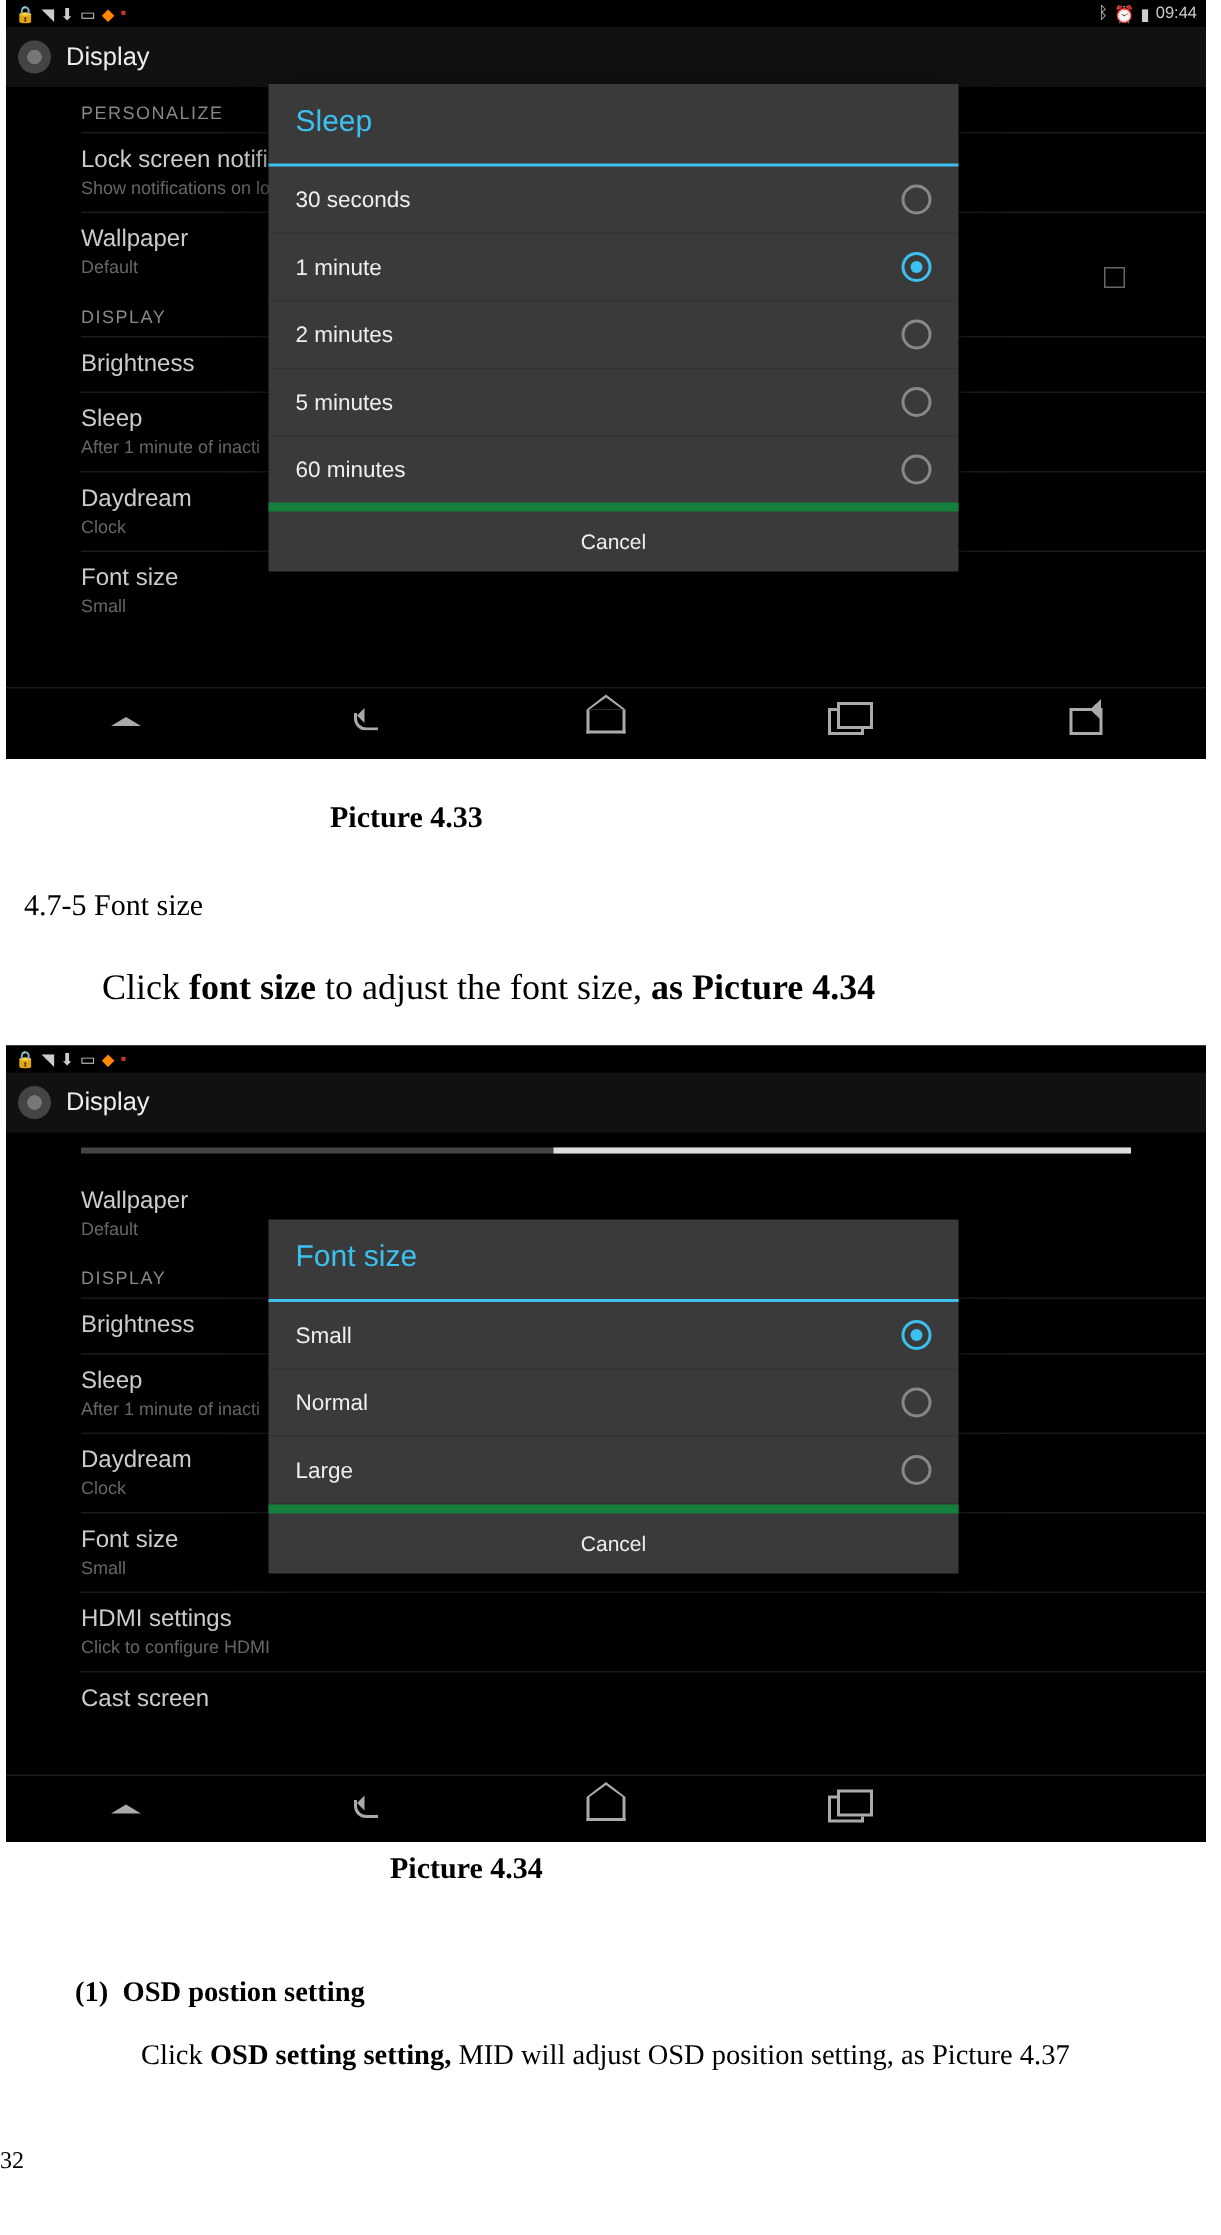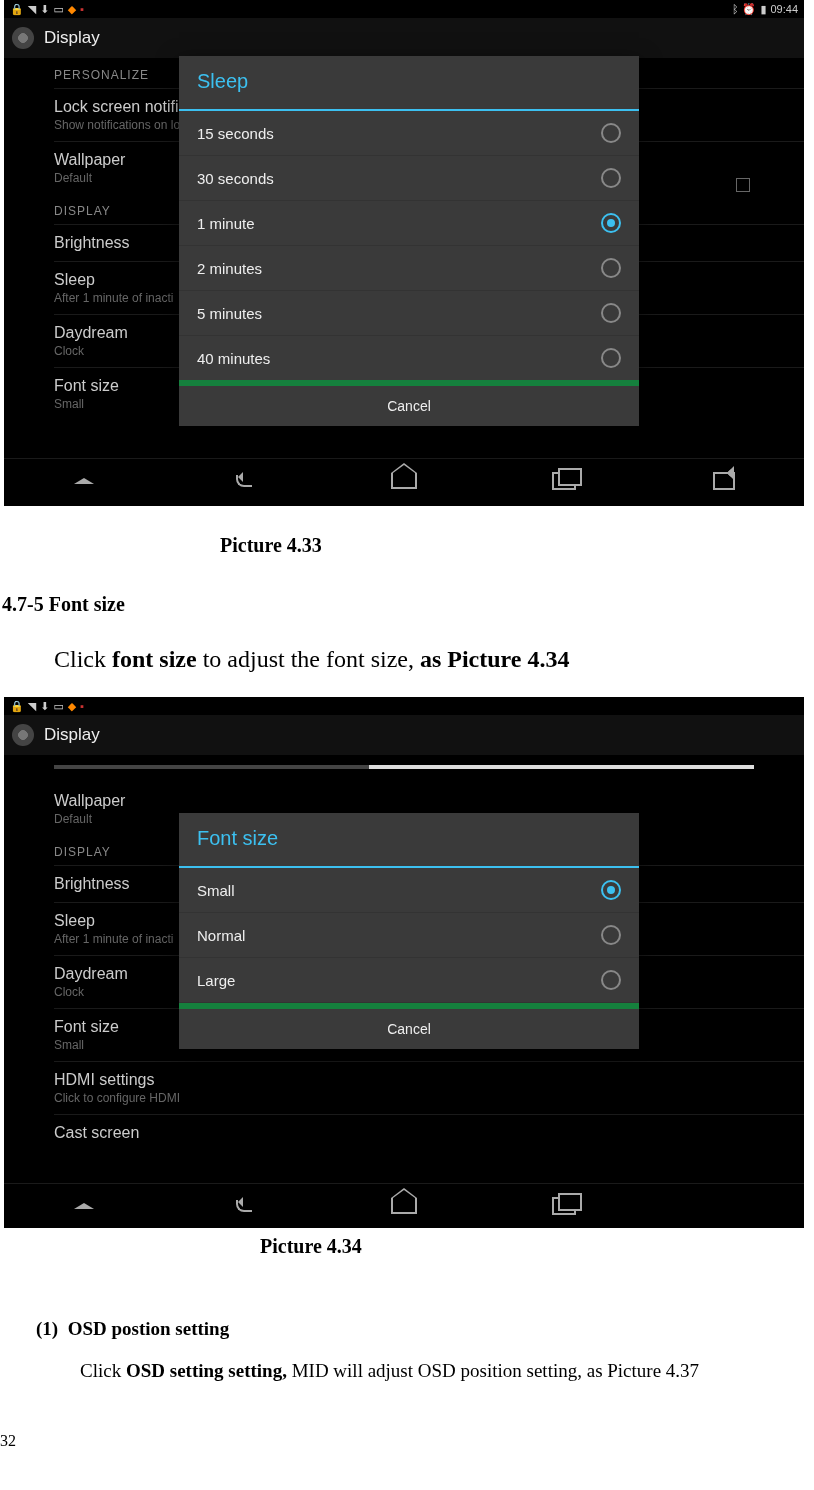--- a/index.html
+++ b/index.html
@@ -27,23 +27,23 @@
 .arrow::after{content:"";position:absolute;left:-5px;top:-3px;border:5px solid transparent;border-right-color:#aaa}
 .home-ic{width:22px;height:14px;border:2px solid #aaa;border-top:none;position:relative}
 .home-ic::before{content:"";position:absolute;top:-10px;left:-2px;width:0;height:0;border-left:13px solid transparent;border-right:13px solid transparent;border-bottom:10px solid #aaa}
 .home-ic::after{content:"";position:absolute;top:-8px;left:0;width:0;height:0;border-left:11px solid transparent;border-right:11px solid transparent;border-bottom:8px solid #000}
 .recent{width:20px;height:14px;border:2px solid #aaa;position:relative}
 .recent::after{content:"";position:absolute;top:-6px;left:4px;width:20px;height:14px;border:2px solid #aaa;background:#000}
 .expand{width:18px;height:14px;border:2px solid #aaa;position:relative}
 .expand::after{content:"";position:absolute;top:-6px;right:-6px;width:0;height:0;border:5px solid transparent;border-bottom-color:#aaa;border-left-color:#aaa;transform:rotate(45deg)}
 .slider{height:4px;background:#444;margin:10px 50px 14px;position:relative}
 .slider::before{content:"";position:absolute;left:45%;right:0;top:0;bottom:0;background:#ddd}
-.txt{font-family:"Times New Roman",serif;color:#000;padding:10px 0}
+.txt{font-family:"Times New Roman",serif;color:#000;padding:10px 14px}
 .caption{font-weight:bold;font-size:20px}
-.section-h{font-weight:bold;font-size:20px;margin:16px 0 10px 2px}
+.section-h{font-weight:normal;font-size:20px;margin:16px 0 10px 2px}
 .body{font-size:24px;margin:6px 0 14px 54px}
 .pagenum{text-align:left;font-family:"Times New Roman",serif;font-size:16px;margin-top:40px}
 .sq{width:12px;height:12px;border:1px solid #666;position:absolute;right:54px;top:120px}
 </style>
 </head>
 <body>
 
 <div class="shot" style="height:506px">
   <div class="statusbar">
     <div class="st-icons">
@@ -90,41 +90,37 @@
     </div>
     <div class="row">
       <div class="t1">Font size</div>
       <div class="t2">Small</div>
     </div>
   </div>
 
   <div class="dialog" style="top:56px">
     <div class="d-title">Sleep</div>
     <div class="d-row">
-        <span>15 seconds</span>
-        <span class="radio"></span>
-      </div>
-    <div class="d-row">
         <span>30 seconds</span>
         <span class="radio"></span>
       </div>
     <div class="d-row">
         <span>1 minute</span>
         <span class="radio on"></span>
       </div>
     <div class="d-row">
         <span>2 minutes</span>
         <span class="radio"></span>
       </div>
     <div class="d-row">
         <span>5 minutes</span>
         <span class="radio"></span>
       </div>
     <div class="d-row" style="border-bottom:none">
-        <span>40 minutes</span>
+        <span>60 minutes</span>
         <span class="radio"></span>
       </div>
     <div class="d-cancel">Cancel</div>
   </div>
   <div class="navbar">
     <div class="nav-ic">
         <div class="tri" style="transform:scaleY(.6)"></div>
       </div>
     <div class="nav-ic">
         <div class="arrow"></div>

